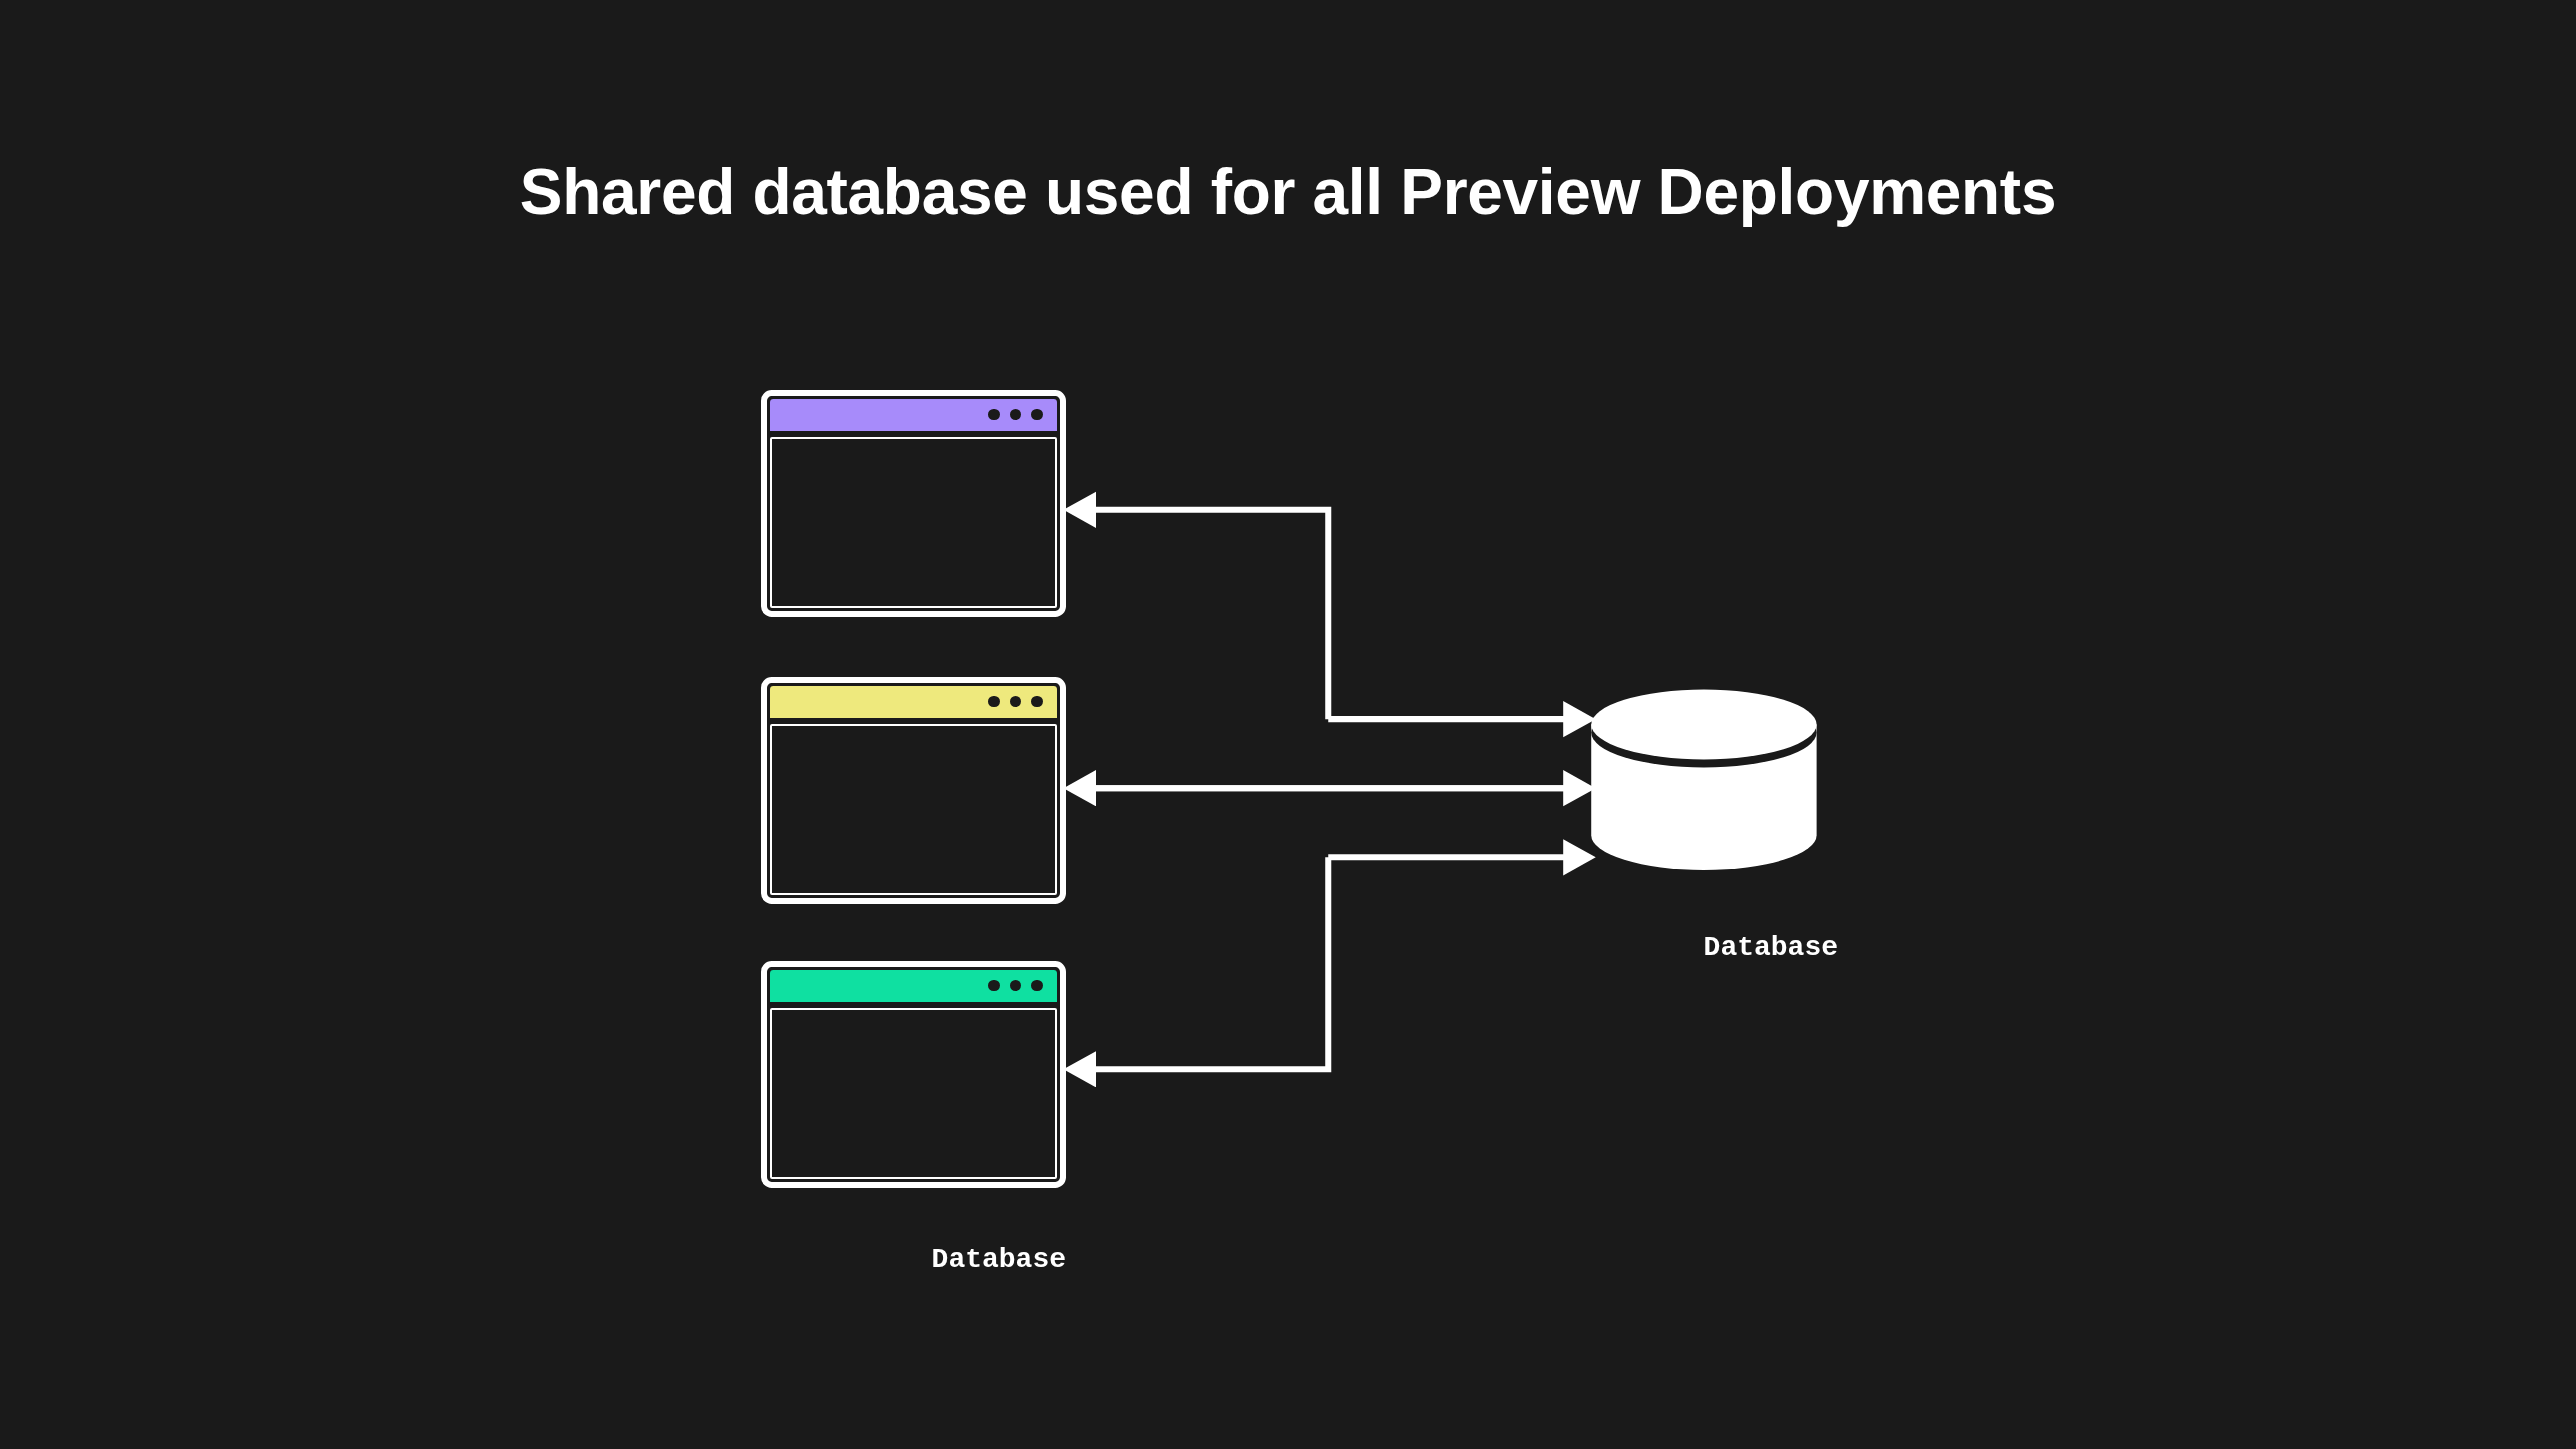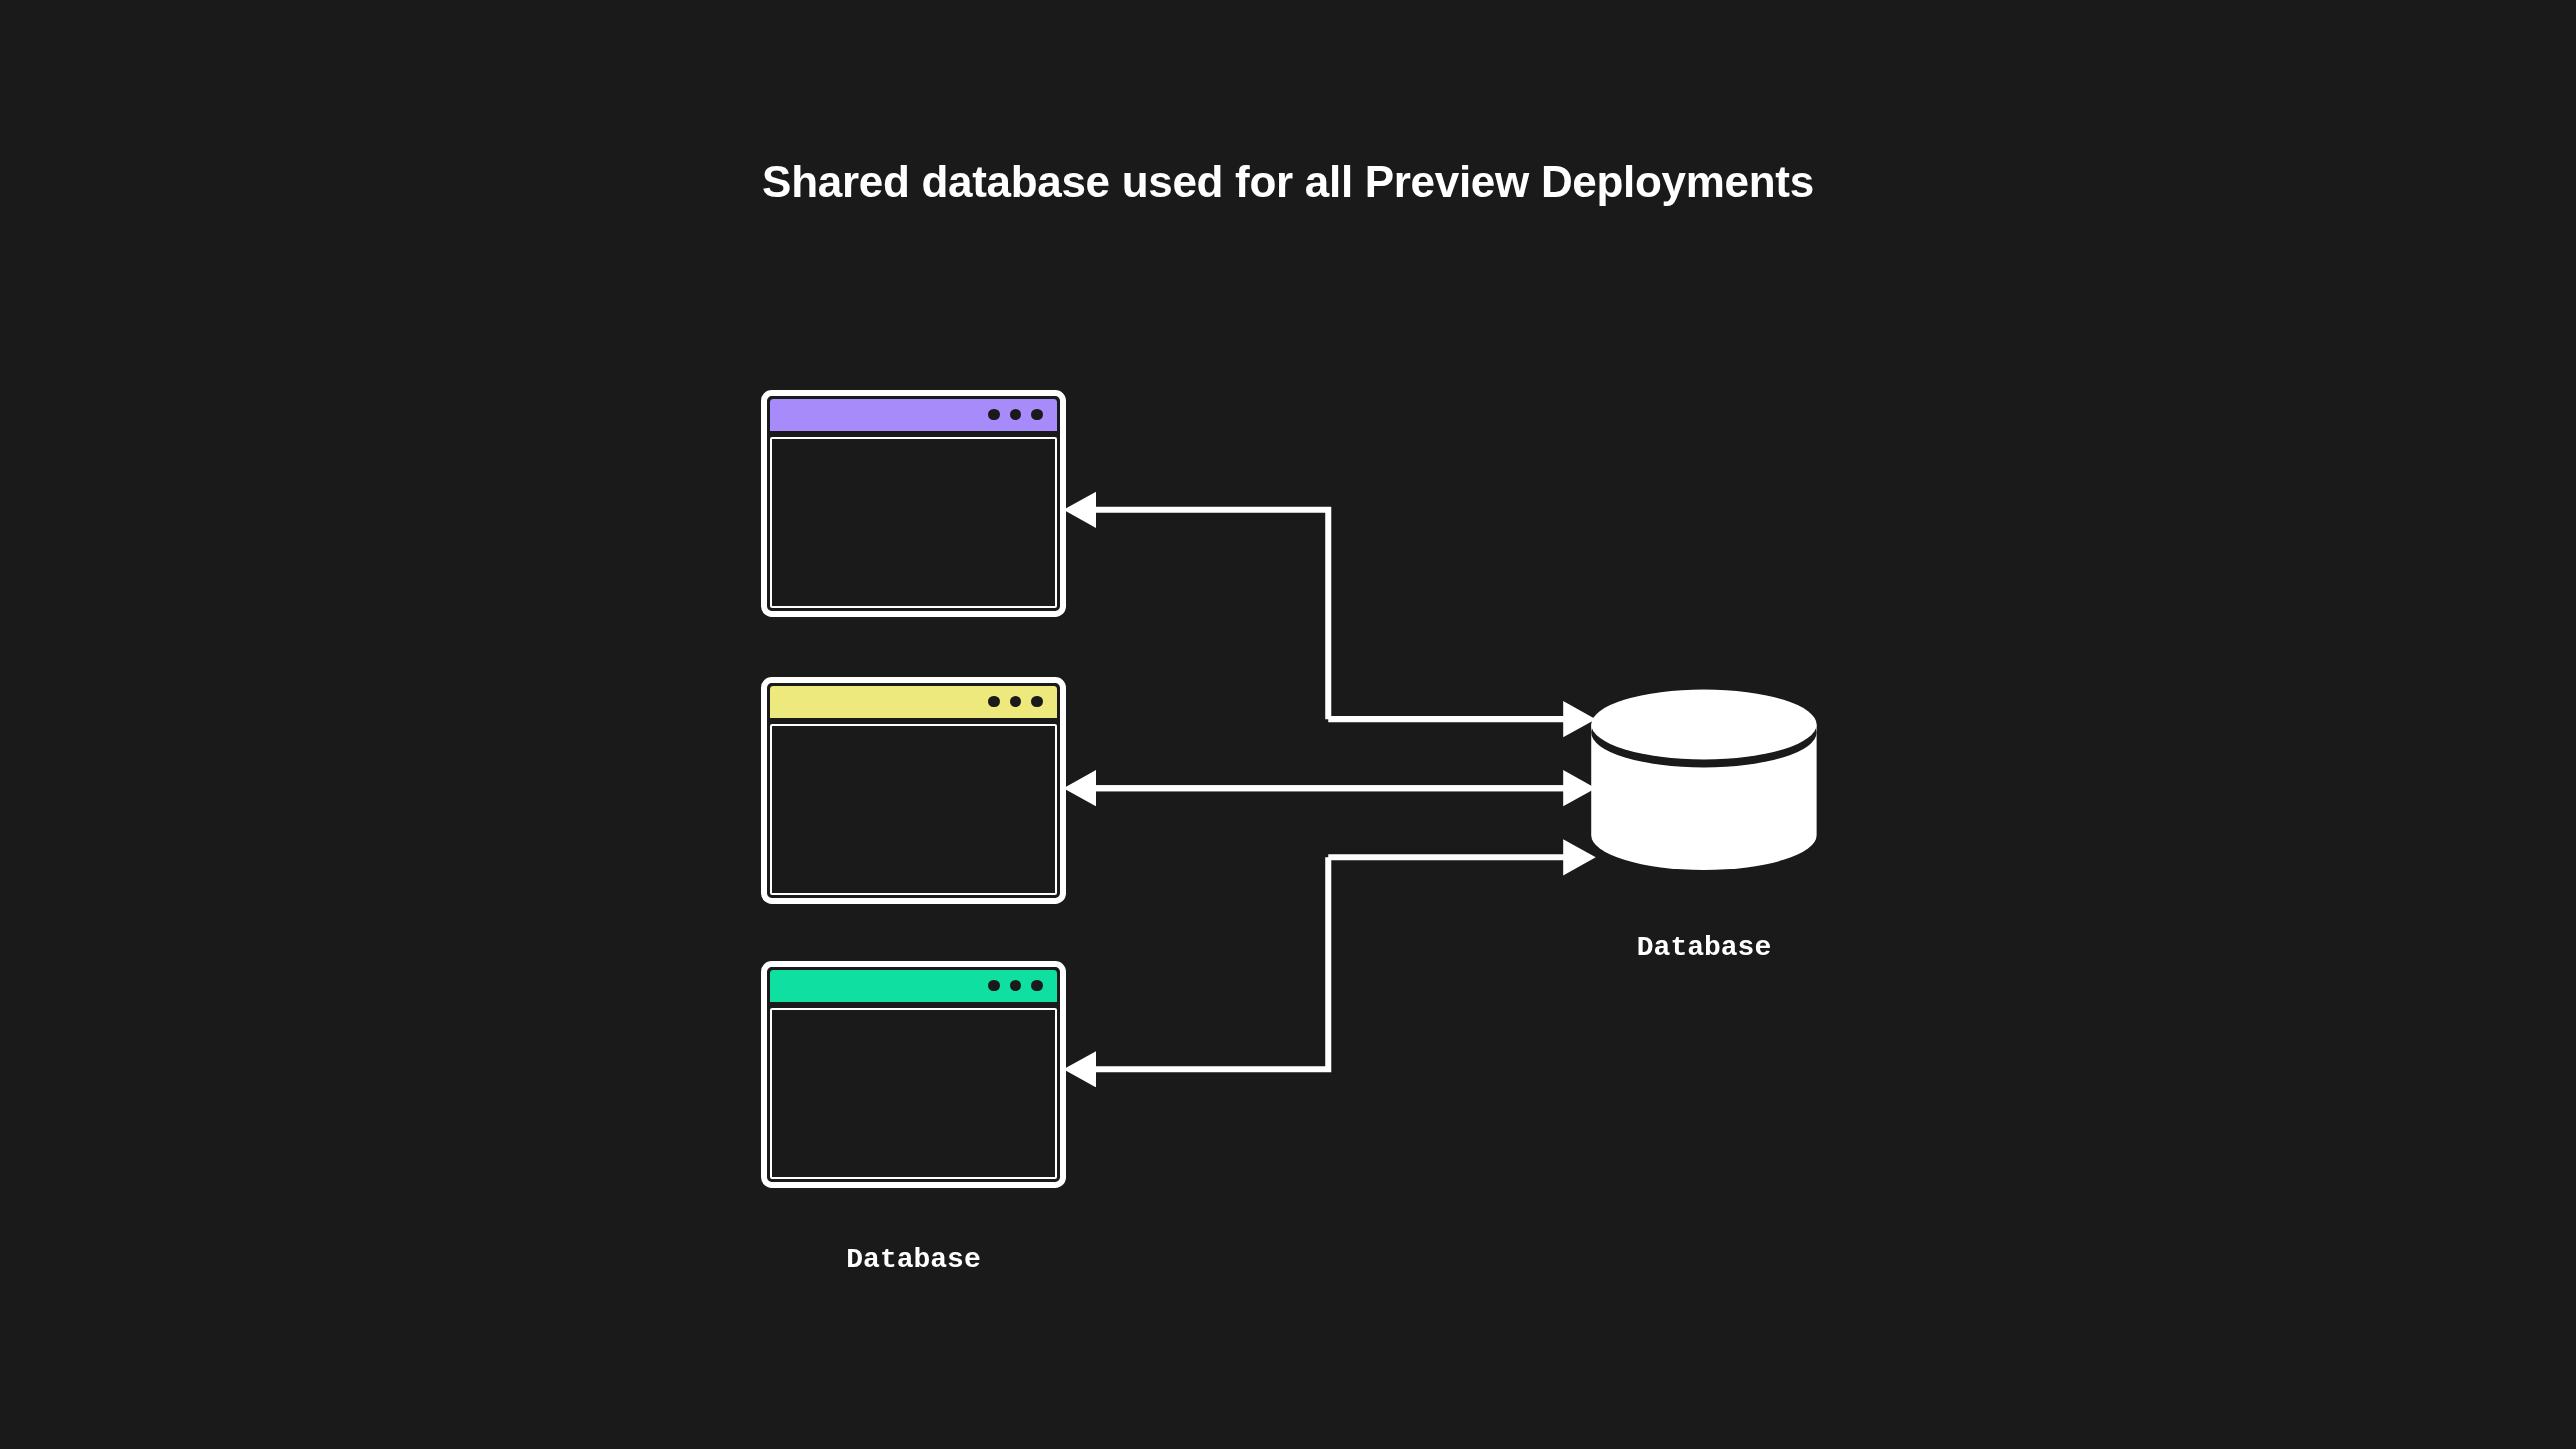--- a/index.html
+++ b/index.html
@@ -25,21 +25,21 @@
   
   #page-title {
     position: absolute;
     left: 0;
     top: 160px;
     width: 2576px;
     text-align: center;
     color: #ffffff;
     font-family: "Liberation Sans", sans-serif;
     font-weight: 700;
-    font-size: 44px;
+    font-size: 64px;
     letter-spacing: -0.3px;
     line-height: 1.0;
     white-space: nowrap;
   }
 
   
   #diagram {
     position: absolute;
     left: 0;
     top: 0;
@@ -93,21 +93,21 @@
   #win-green  { left: 761px; top: 961px; width: 305px; height: 227px; }
 
   
   .node-label {
     position: absolute;
     color: #ffffff;
     font-family: "Liberation Mono", monospace;
     font-weight: 700;
     font-size: 28px;
     white-space: nowrap;
-    text-align: center;
+    text-align: right;
   }
   #previews-label { left: 761px; top: 1244px; width: 305px; }
   #database-label { left: 1570px; top: 932px; width: 268px; }
 
   
   #connectors {
     position: absolute;
     left: 0;
     top: 0;
     width: 2576px;

